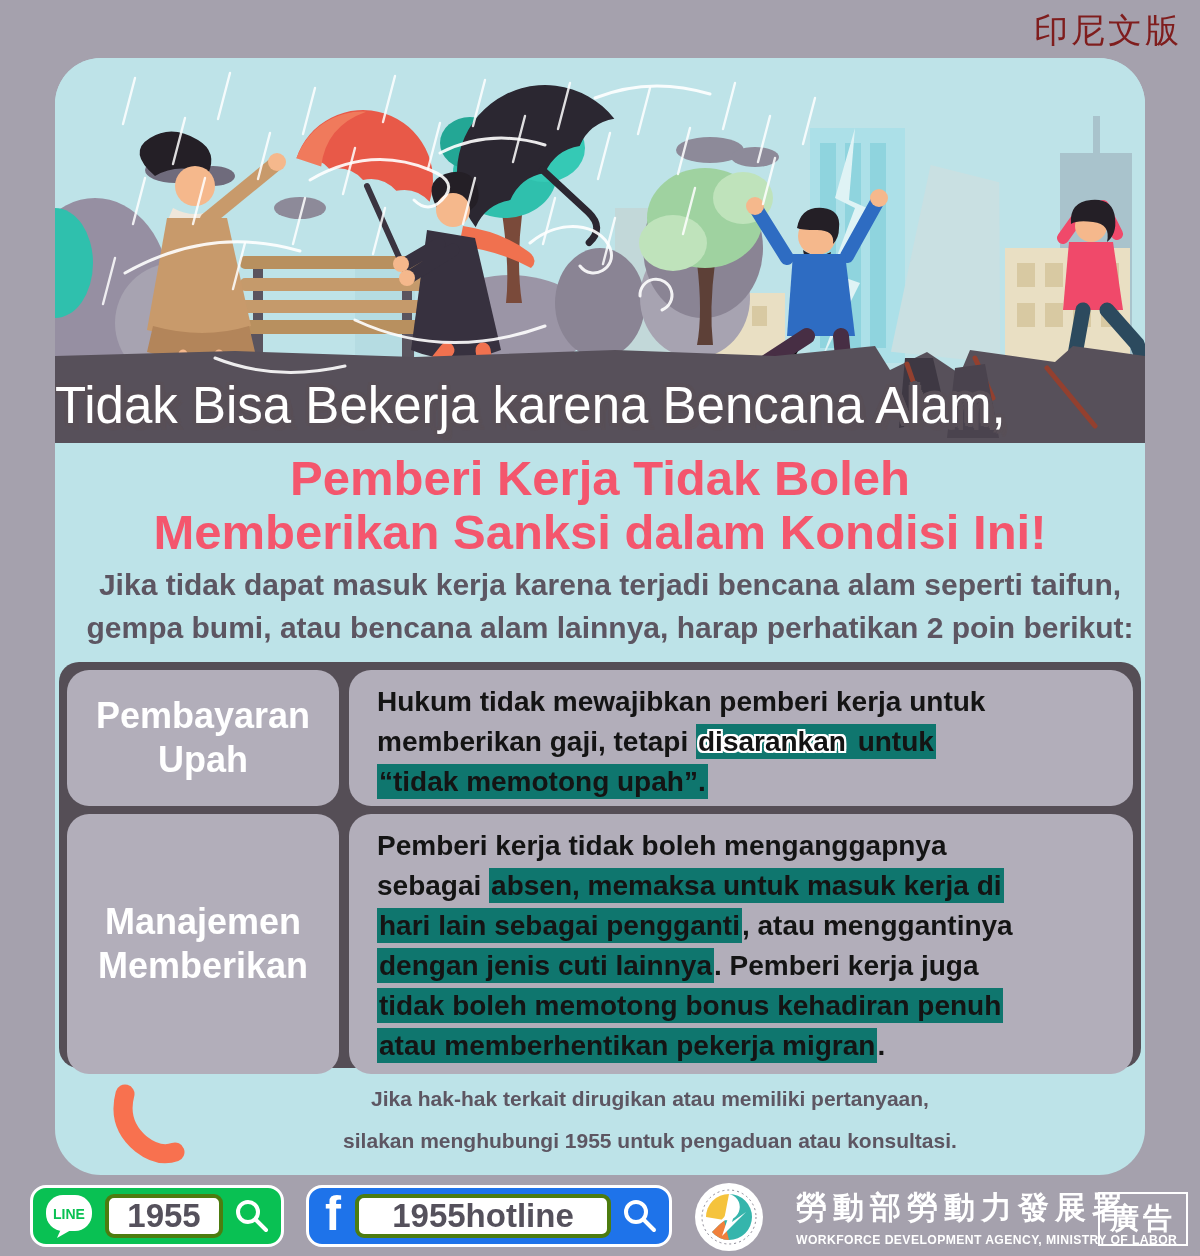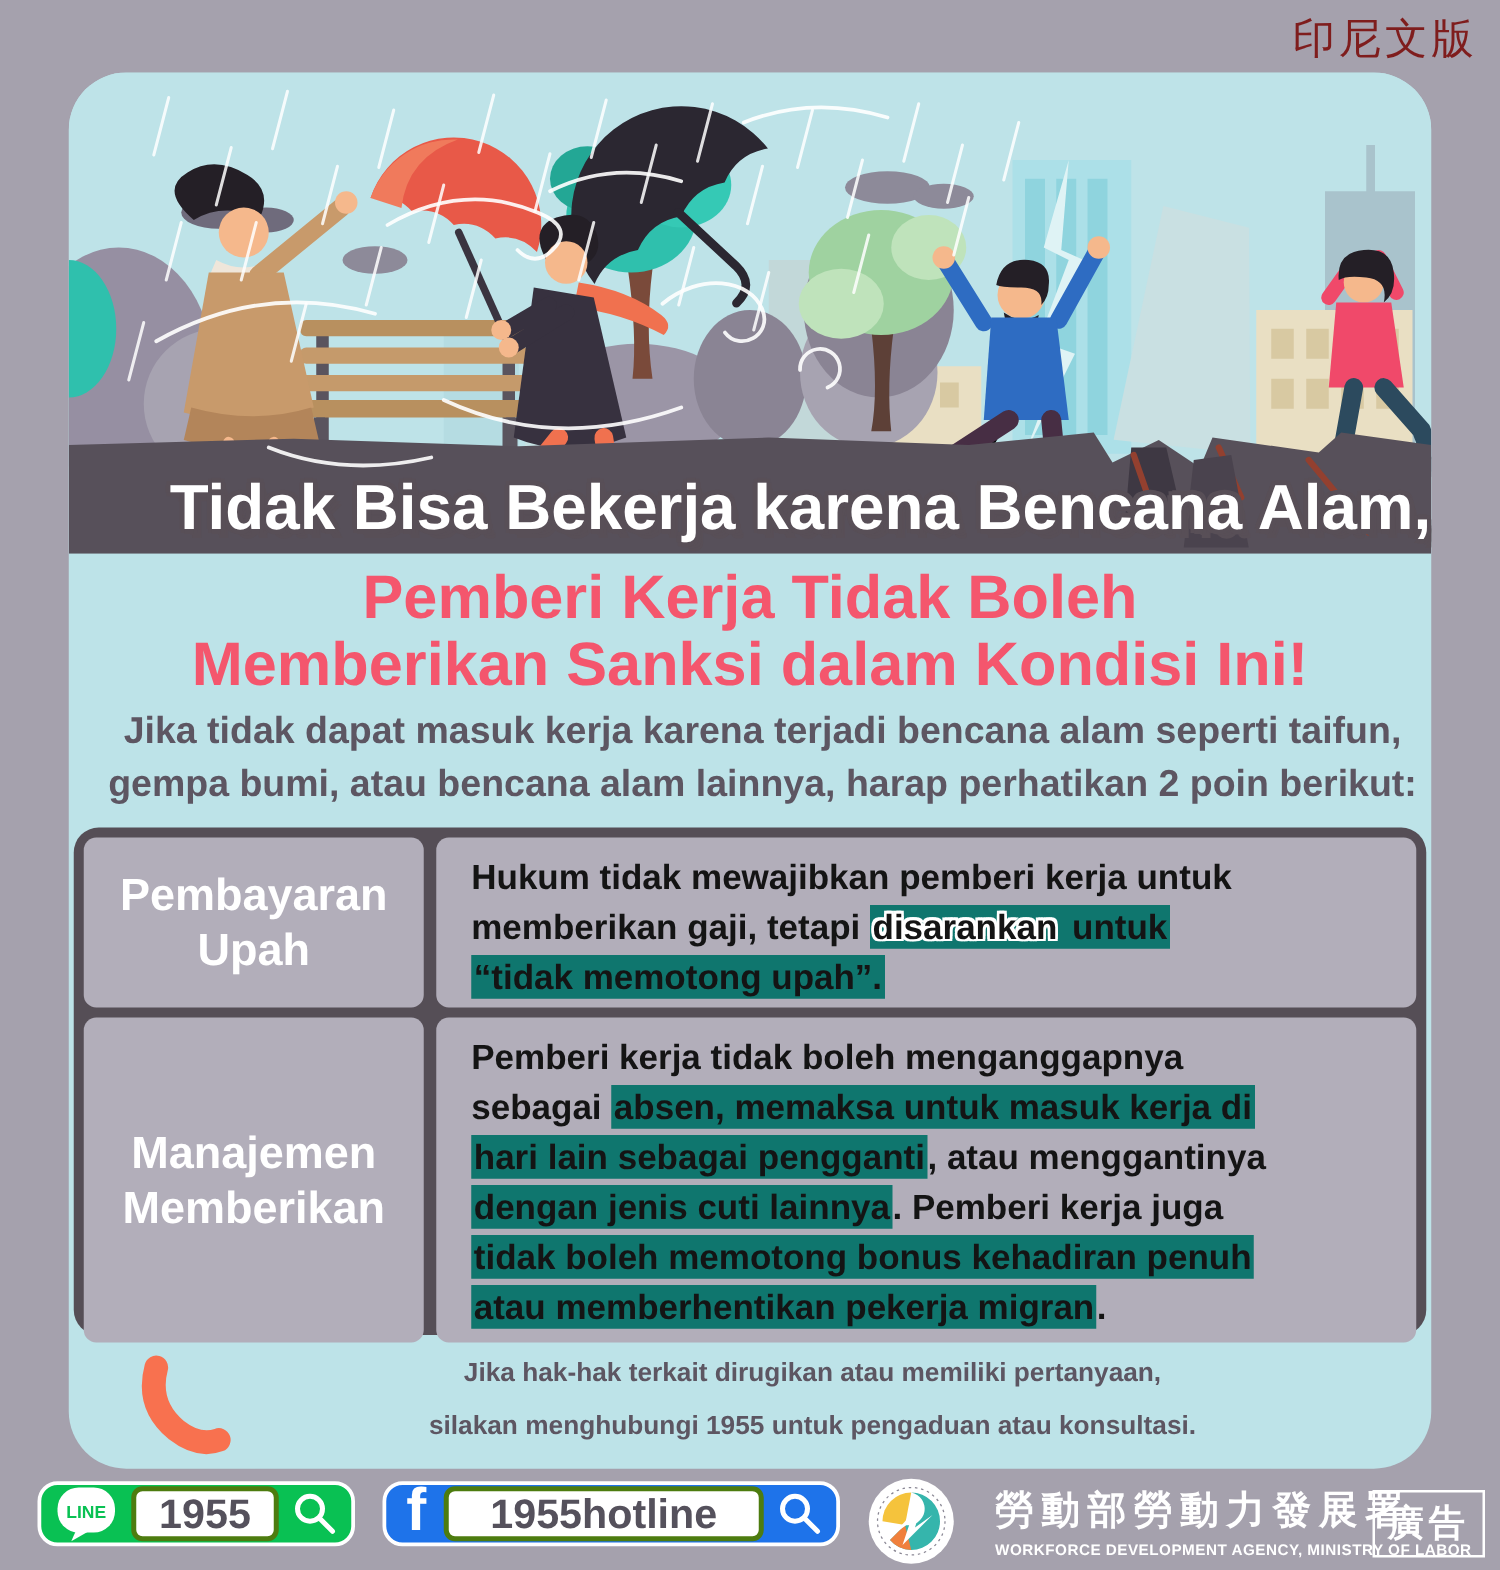--- a/index.html
+++ b/index.html
@@ -15,21 +15,21 @@
     color:#7f1d1d; font-size:34px; font-weight:400; letter-spacing:3px;
   }
   .card {
     position:absolute; left:55px; top:58px; width:1090px; height:1117px;
     background:#bde3e8; border-radius:46px; overflow:hidden;
   }
   .illustration { position:absolute; left:0; top:0; width:1090px; height:385px; }
 
   .title-white {
     position:absolute; left:0; top:318px; width:100%;
-    text-align:right; color:#ffffff; font-size:51px; font-weight:700;
+    text-align:left; color:#ffffff; font-size:51px; font-weight:400;
     letter-spacing:0px;
     text-shadow:
       4px 0 0 #584f57, -4px 0 0 #584f57, 0 4px 0 #584f57, 0 -4px 0 #584f57,
       3px 3px 0 #584f57, -3px 3px 0 #584f57, 3px -3px 0 #584f57, -3px -3px 0 #584f57,
       5px 5px 0 #584f57, 6px 7px 0 #584f57;
   }
   .title-pink {
     position:absolute; left:0; width:100%; text-align:center;
     color:#f4566d; font-size:49px; font-weight:700;
   }
@@ -42,21 +42,21 @@
   }
   .intro.l1 { top:510px; }
   .intro.l2 { top:553px; }
 
   .points-table {
     position:absolute; left:4px; top:604px; width:1082px; height:406px;
     background:#554e56; border-radius:20px; padding:8px;
     display:grid; grid-template-columns:272px 1fr; grid-template-rows:136px 1fr;
     gap:8px 10px;
   }
-  .cell { background:#b2aeba; border-radius:10px; }
+  .cell { background:#b2aeba; border-radius:22px; }
   .cell.label {
     display:flex; flex-direction:column; align-items:center; justify-content:center;
     color:#ffffff; font-size:36px; font-weight:700; line-height:44px; text-align:center;
   }
   .cell.body {
     padding:12px 10px 8px 28px;
     color:#141414; font-size:28px; font-weight:700; line-height:40px;
   }
   .hl { background:#0f766e; padding:2px 2px; box-decoration-break:clone; }
   .hl-outline {
@@ -67,21 +67,21 @@
 
   .hotline { position:absolute; left:0; top:1020px; width:100%; height:96px; }
   .hotline .phone-icon { position:absolute; left:52px; top:4px; }
   .hotline .text {
     position:absolute; left:110px; right:10px; top:0;
     text-align:center; color:#5d5662; font-size:21px; font-weight:700; line-height:42px;
   }
 
   .footer { position:absolute; left:0; top:1180px; width:1200px; height:76px; }
   .pill {
-    position:absolute; top:5px; height:52px;
+    position:absolute; top:5px; height:62px;
     border:3px solid #ffffff; border-radius:16px;
     display:flex; align-items:center; gap:10px; padding:12px 10px;
   }
   .pill.line-pill  { left:30px;  width:254px; background:#09c153; }
   .pill.fb-pill    { left:306px; width:366px; background:#1e73ea; }
   .pill .search-box {
     flex:1; height:44px; background:#ffffff;
     border:4px solid #4d7c0f; border-radius:9px;
     text-align:center; font-size:33px; font-weight:700; color:#55515c;
     font-family:"Liberation Sans", sans-serif;

